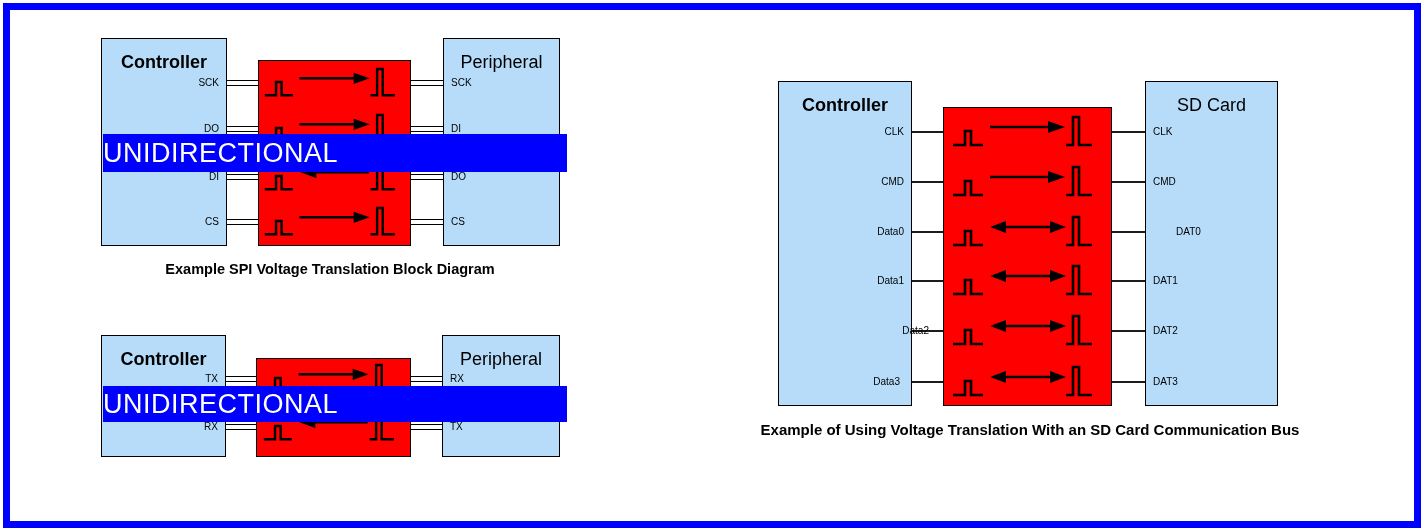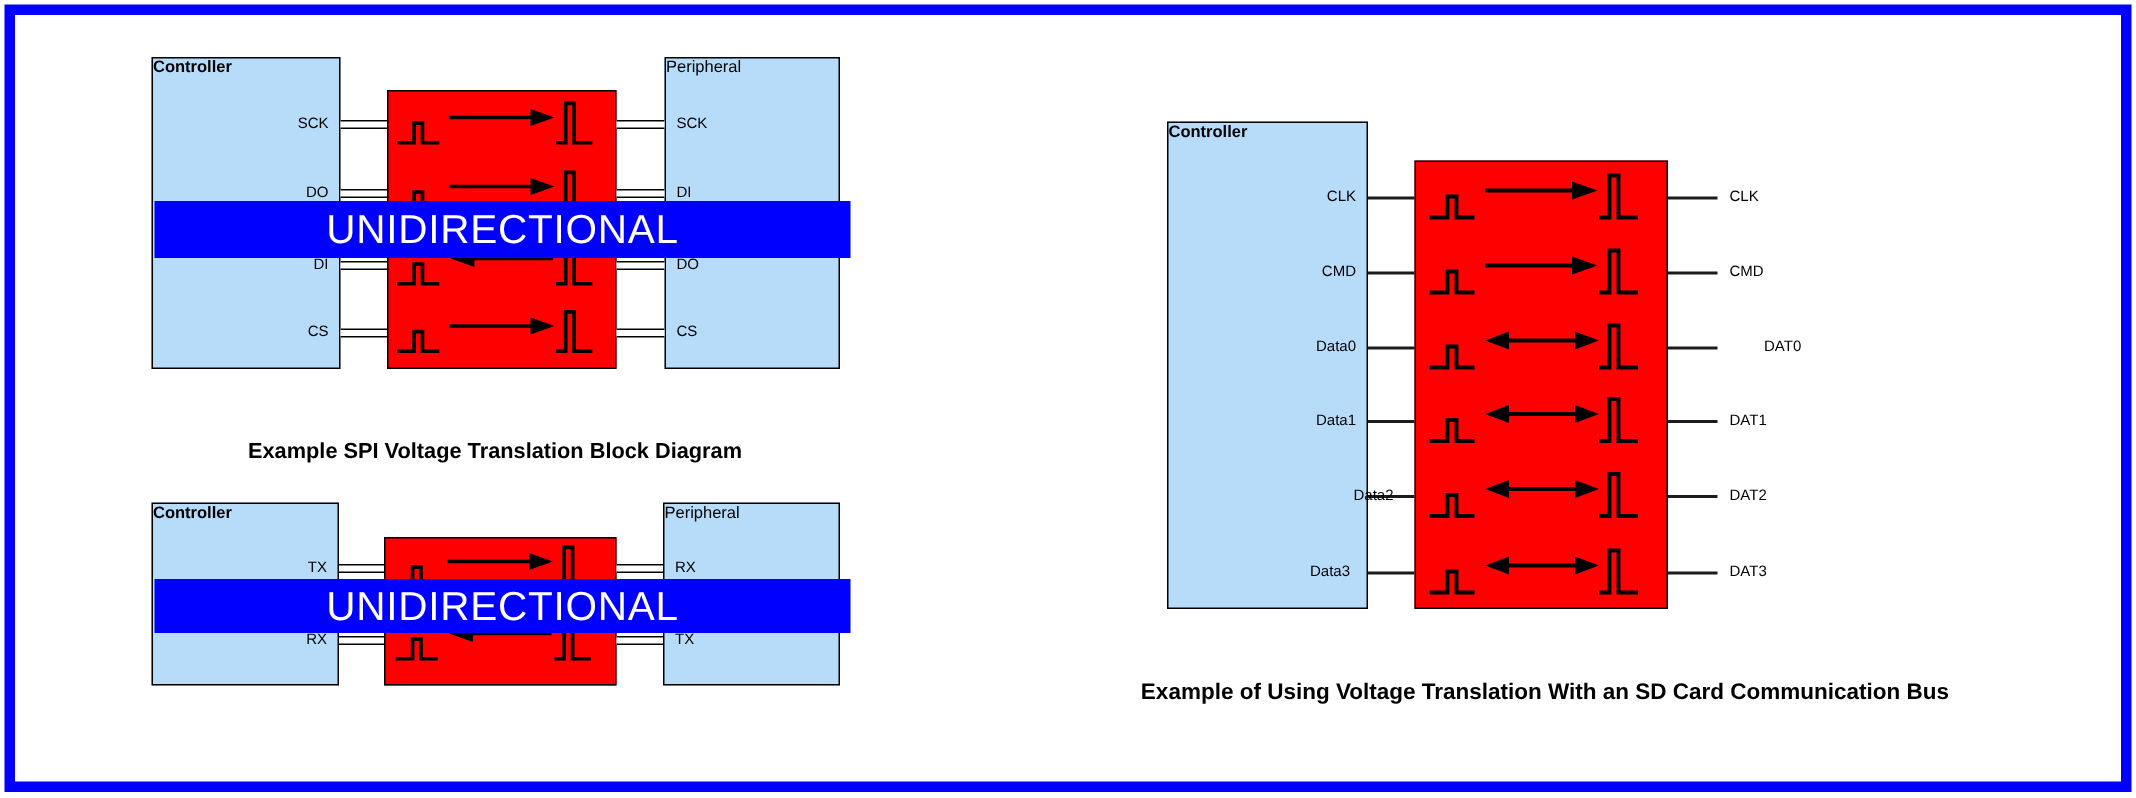--- a/index.html
+++ b/index.html
@@ -4,30 +4,30 @@
 <style>
   :root{
     --frame:#0000fe; --boxfill:#b6dcfa; --red:#fe0000; --banner:#0000fe; --bannertext:#ffffff;
   }
   html,body{margin:0;padding:0;background:#fff;}
   body{font-family:"Liberation Sans","DejaVu Sans",sans-serif;}
   #canvas{position:relative;width:1424px;height:532px;background:#fff;overflow:hidden;}
   .frame{position:absolute;left:3px;top:3px;right:3px;bottom:4px;border:7px solid var(--frame);z-index:40;pointer-events:none;}
   .box{position:absolute;background:var(--boxfill);border:1.6px solid #000;z-index:1;box-sizing:border-box;}
   .redblock{position:absolute;background:var(--red);border:1.6px solid #000;z-index:2;box-sizing:border-box;}
-  .box-title{text-align:left;padding-top:0;font-size:11px;color:#000;}
+  .box-title{text-align:center;padding-top:13px;font-size:18px;color:#000;}
   .bold{font-weight:bold;}
   .sig{position:absolute;font-size:10px;color:#000;line-height:1;transform:translateY(-50%);z-index:5;white-space:nowrap;}
   .sig-r{text-align:right;}
   .wireD{position:absolute;background:#fff;border-top:1.3px solid #000;border-bottom:1.3px solid #000;height:6px;z-index:3;box-sizing:border-box;}
   .wireS{position:absolute;height:2px;background:#1c1c1c;z-index:3;}
   .wave{position:absolute;z-index:4;}
   .wave .f{fill:#000;stroke:none;}
-  .banner{position:absolute;background:var(--banner);color:var(--bannertext);z-index:30;display:flex;align-items:center;justify-content:center;font-size:27px;letter-spacing:.5px;}
-  .caption{position:absolute;font-weight:bold;text-align:center;color:#000;z-index:6;white-space:nowrap;margin-top:32px;}
+  .banner{position:absolute;background:var(--banner);color:var(--bannertext);z-index:30;display:flex;align-items:center;justify-content:flex-start;font-size:27px;letter-spacing:.5px;}
+  .caption{position:absolute;font-weight:bold;text-align:center;color:#000;z-index:6;white-space:nowrap;}
   #spi-left{left:101px;top:38px;width:126px;height:208px;}
   #spi-red{left:258px;top:60px;width:153px;height:186px;}
   #spi-right{left:443px;top:38px;width:117px;height:208px;}
   #uart-left{left:101px;top:335px;width:125px;height:122px;}
   #uart-red{left:256px;top:358px;width:155px;height:99px;}
   #uart-right{left:442px;top:335px;width:118px;height:122px;}
   #sd-left{left:778px;top:81px;width:134px;height:325px;}
   #sd-red{left:943px;top:107px;width:169px;height:299px;}
   #sd-right{left:1145px;top:81px;width:133px;height:325px;}
   #banner1{left:103px;top:134px;width:464px;height:38px;}
@@ -56,20 +56,23 @@
   </div>
   <div class="redblock" id="uart-red"></div>
   <div class="box" id="uart-right">
     <div class="box-title">Peripheral</div>
   </div>
 
   <div class="box" id="sd-left">
     <div class="box-title bold">Controller</div>
   </div>
   <div class="redblock" id="sd-red"></div>
+  <div class="box" id="sd-right">
+    <div class="box-title">SD Card</div>
+  </div>
   <div class="caption" id="sd-cap">Example of Using Voltage Translation With an SD Card Communication Bus</div>
 
   <div class="banner" id="banner1">
     <span>UNIDIRECTIONAL</span>
   </div>
   <div class="banner" id="banner2">
     <span>UNIDIRECTIONAL</span>
   </div>
 <div class="sig sig-r" style="left: 157px; top: 83px; width: 62px;">SCK</div>
     <div class="sig" style="left: 451px; top: 83px; width: 62px;">SCK</div>

